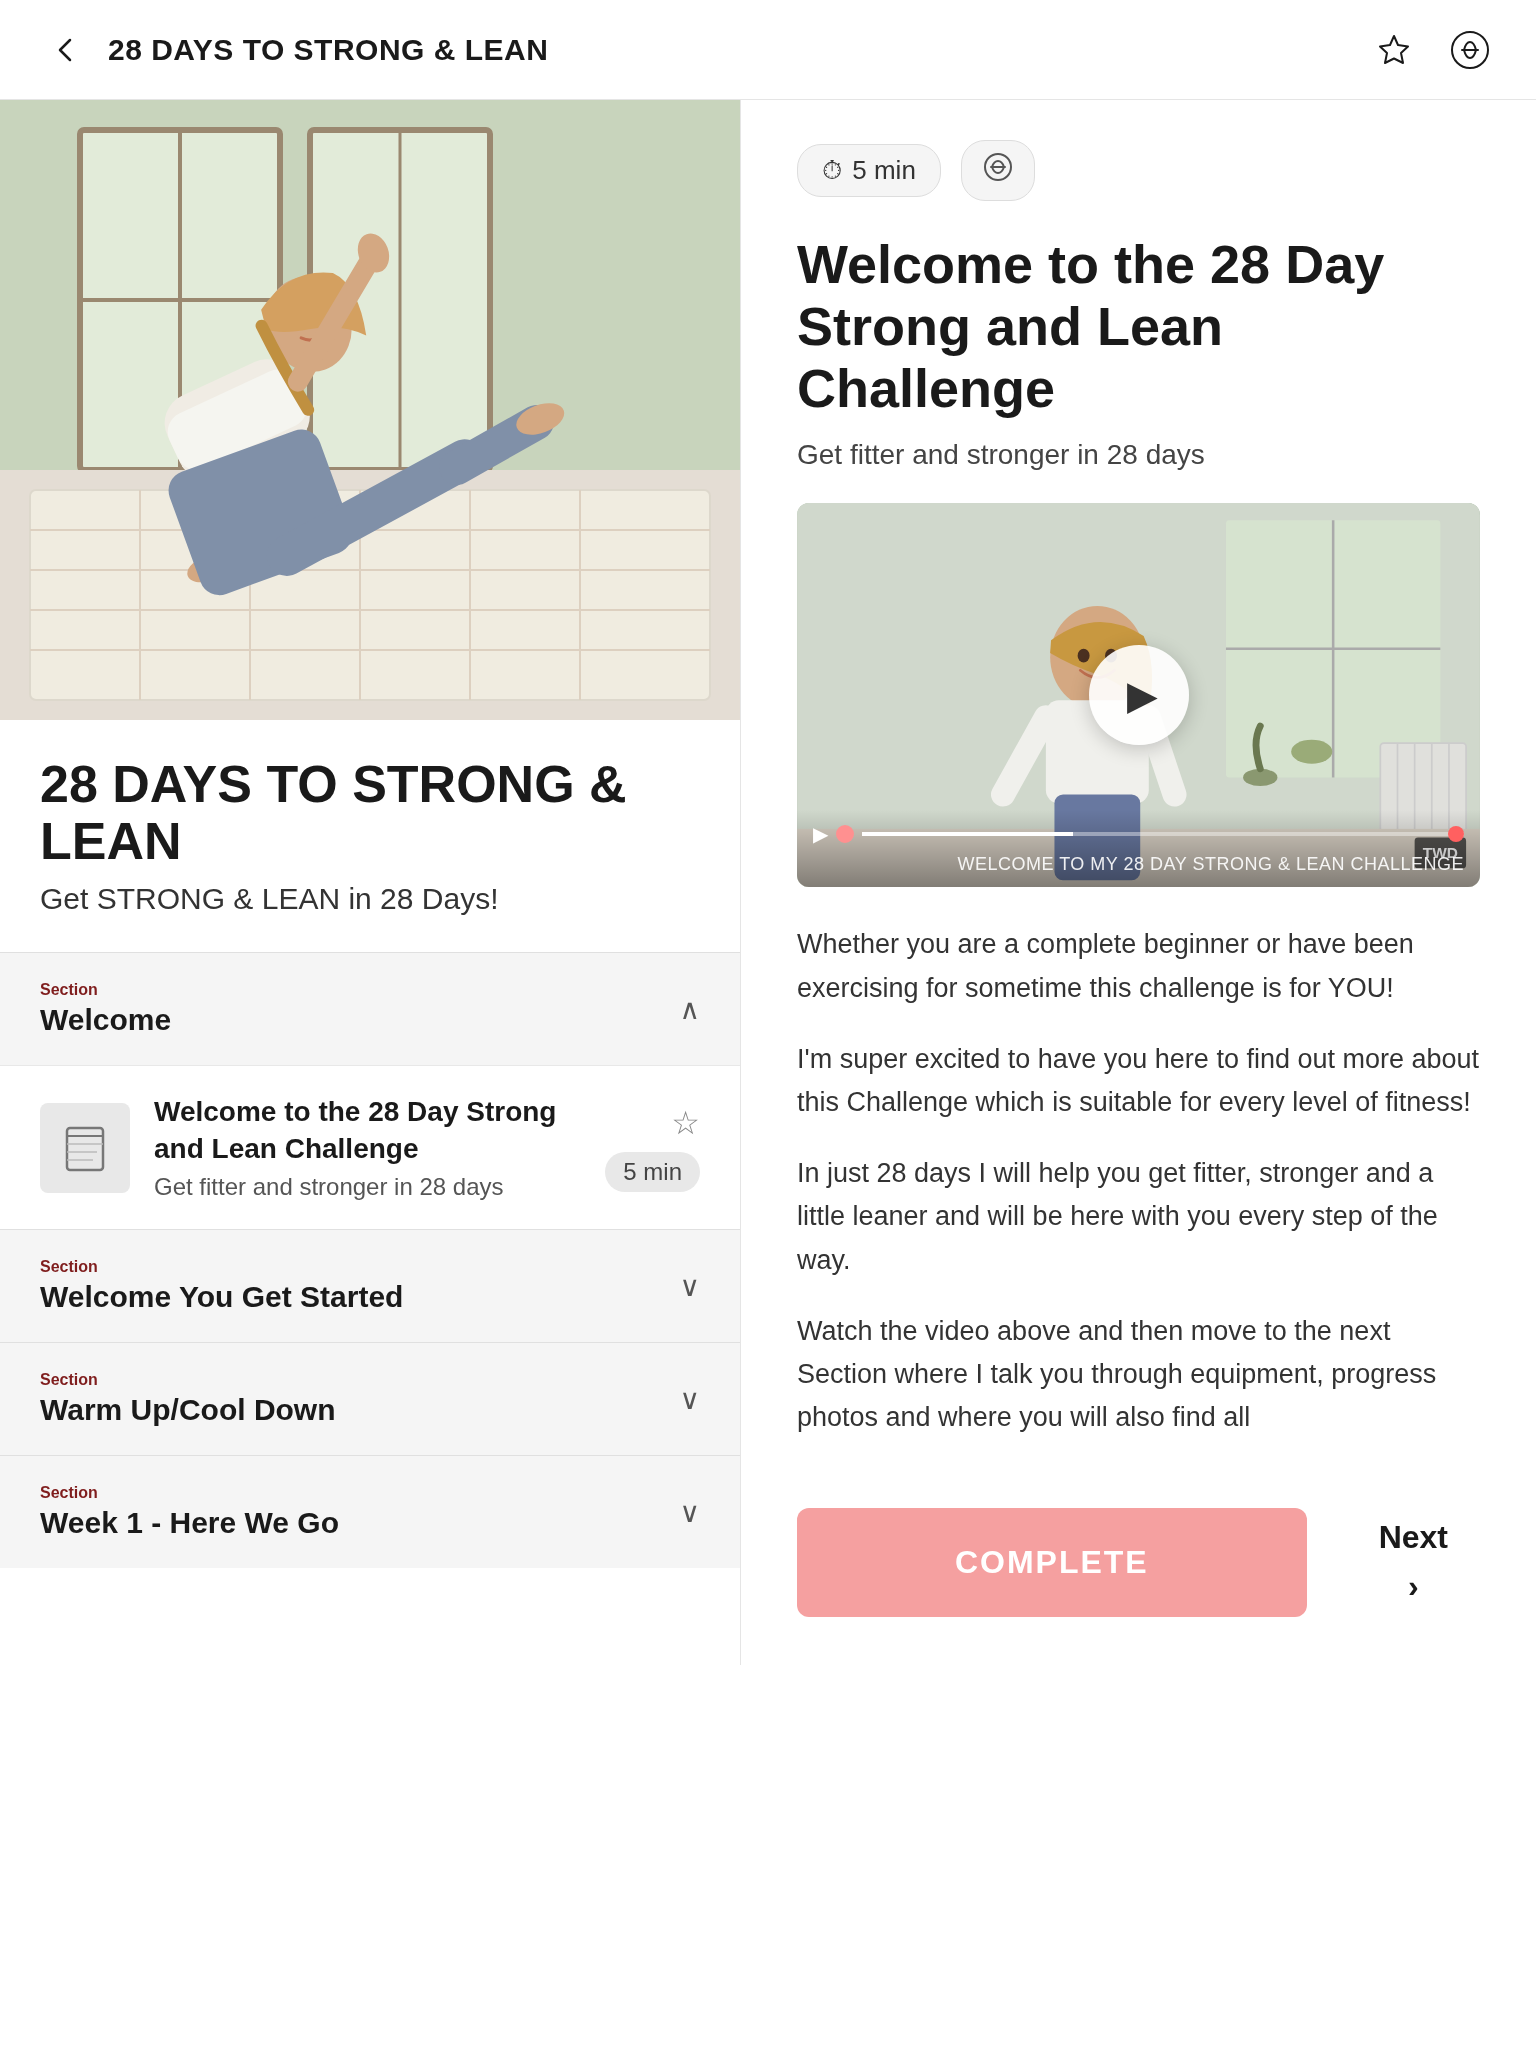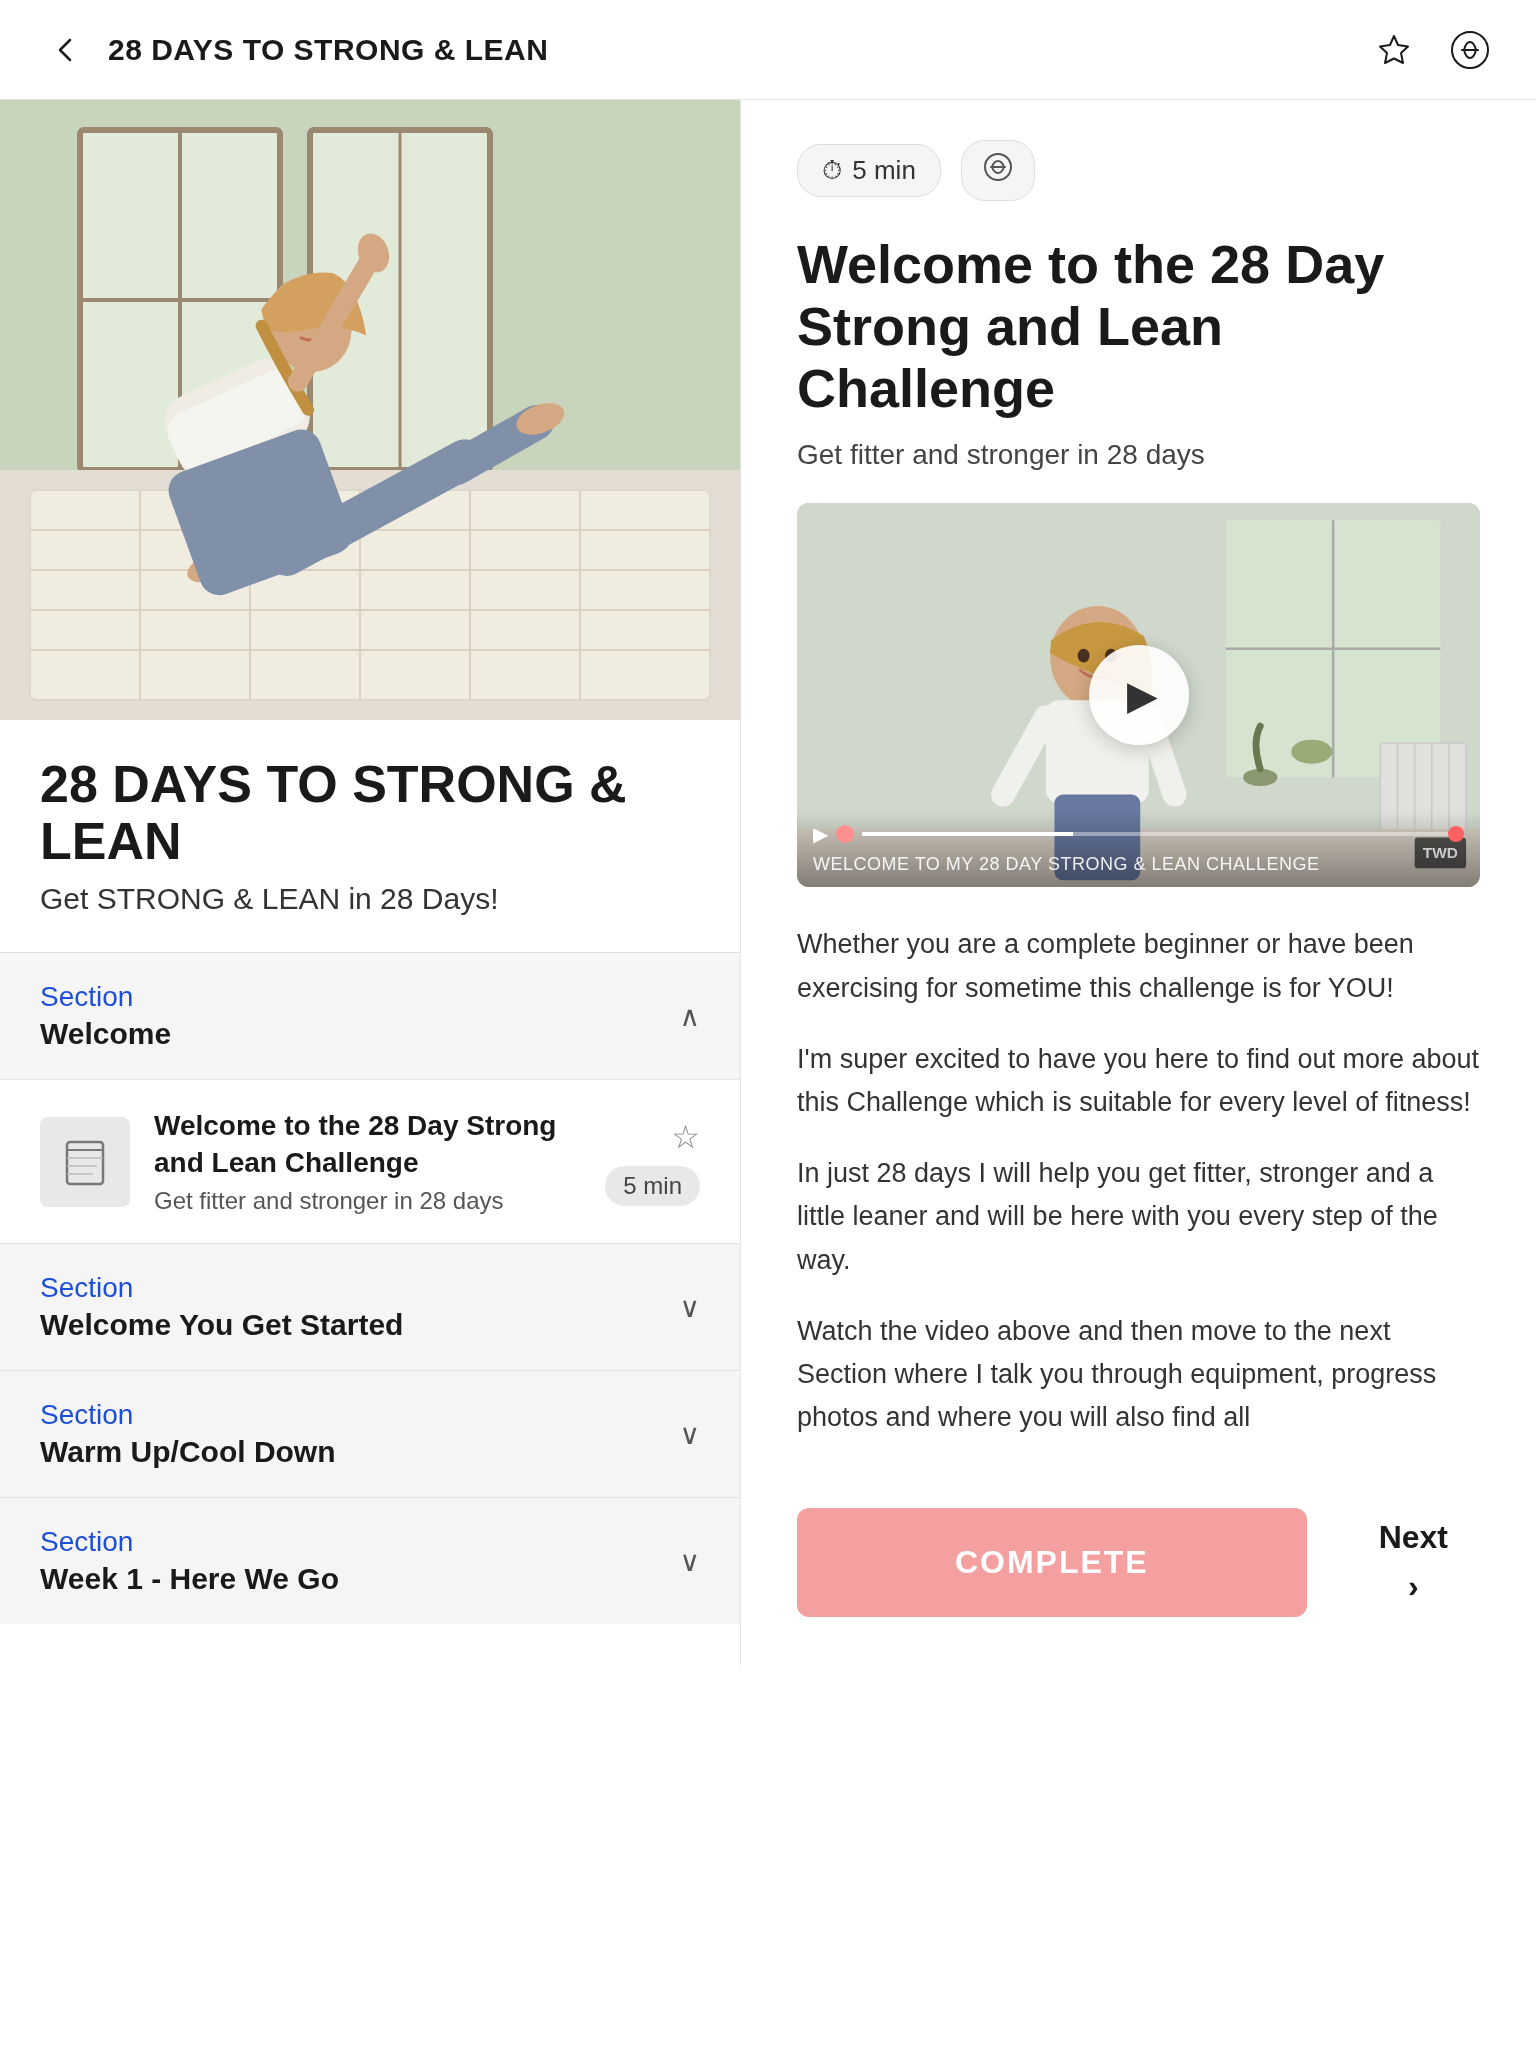--- a/index.html
+++ b/index.html
@@ -103,23 +103,23 @@
       background: #f5f5f5;
     }
     .section-header {
       display: flex;
       align-items: center;
       justify-content: space-between;
       padding: 28px 40px;
       cursor: pointer;
     }
     .section-label {
-      font-size: 28px;
-      color: #1d4ed8;
-      font-weight: 400;
+      font-size: 16px;
+      color: #7f1d1d;
+      font-weight: 700;
       display: block;
       margin-bottom: 4px;
     }
     .section-name {
       font-size: 30px;
       font-weight: 700;
       color: #1a1a1a;
     }
     .chevron {
       font-size: 28px;
@@ -540,21 +540,21 @@
 
       <div style="position:absolute;bottom:0;left:0;right:0;padding:12px 16px;background:linear-gradient(transparent, rgba(0,0,0,0.4));">
         <div style="display:flex;align-items:center;gap:8px;margin-bottom:8px;">
           <span style="font-size:20px;color:#fff;">▶</span>
           <div style="width:18px;height:18px;border-radius:50%;background:#ff9090;"></div>
           <div style="flex:1;height:4px;background:rgba(255,255,255,0.4);position:relative;">
             <div style="width:35%;height:100%;background:#fff;"></div>
             <div style="position:absolute;top:50%;right:0;transform:translateY(-50%);width:16px;height:16px;border-radius:50%;background:#ff6060;"></div>
           </div>
         </div>
-        <div style="font-size:18px;color:rgba(255,255,255,0.9);letter-spacing:0.5px;font-weight:500;">WELCOME TO MY 28 DAY STRONG &amp; LEAN CHALLENGE</div>
+        <div style="font-size:18px;color:rgba(255,255,255,0.9);letter-spacing:0.5px;font-weight:500;text-align:right;">WELCOME TO MY 28 DAY STRONG &amp; LEAN CHALLENGE</div>
       </div>
     </div>
 
     <p class="body-text">Whether you are a complete beginner or have been exercising for sometime this challenge is for YOU!</p>
     <p class="body-text">I'm super excited to have you here to find out more about this Challenge which is suitable for every level of fitness!</p>
     <p class="body-text">In just 28 days I will help you get fitter, stronger and a little leaner and will be here with you every step of the way.</p>
     <p class="body-text">Watch the video above and then move to the next Section where I talk you through equipment, progress photos and where you will also find all</p>
 
     <div class="bottom-actions">
       <button class="complete-btn">COMPLETE</button>

